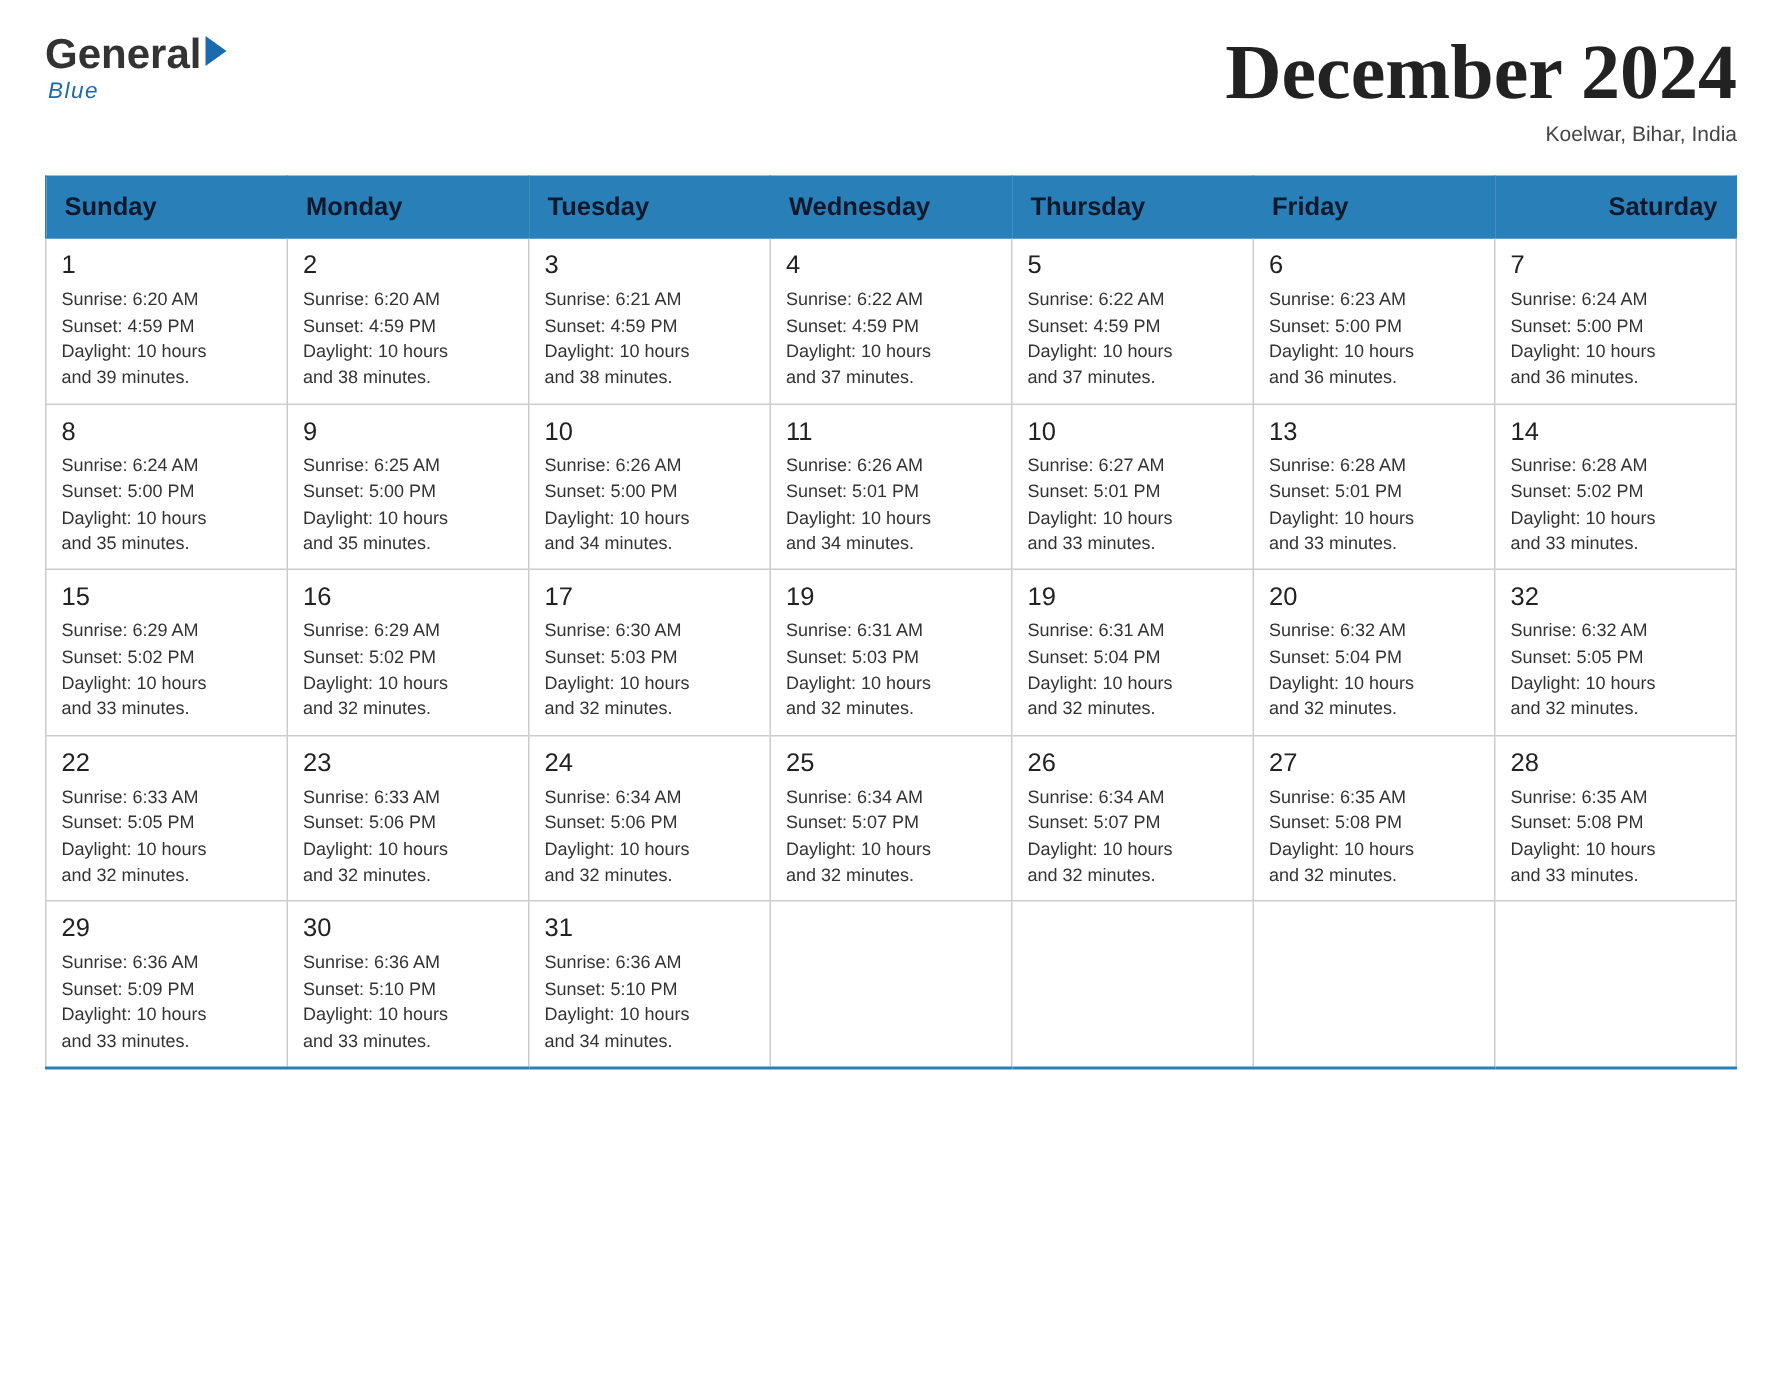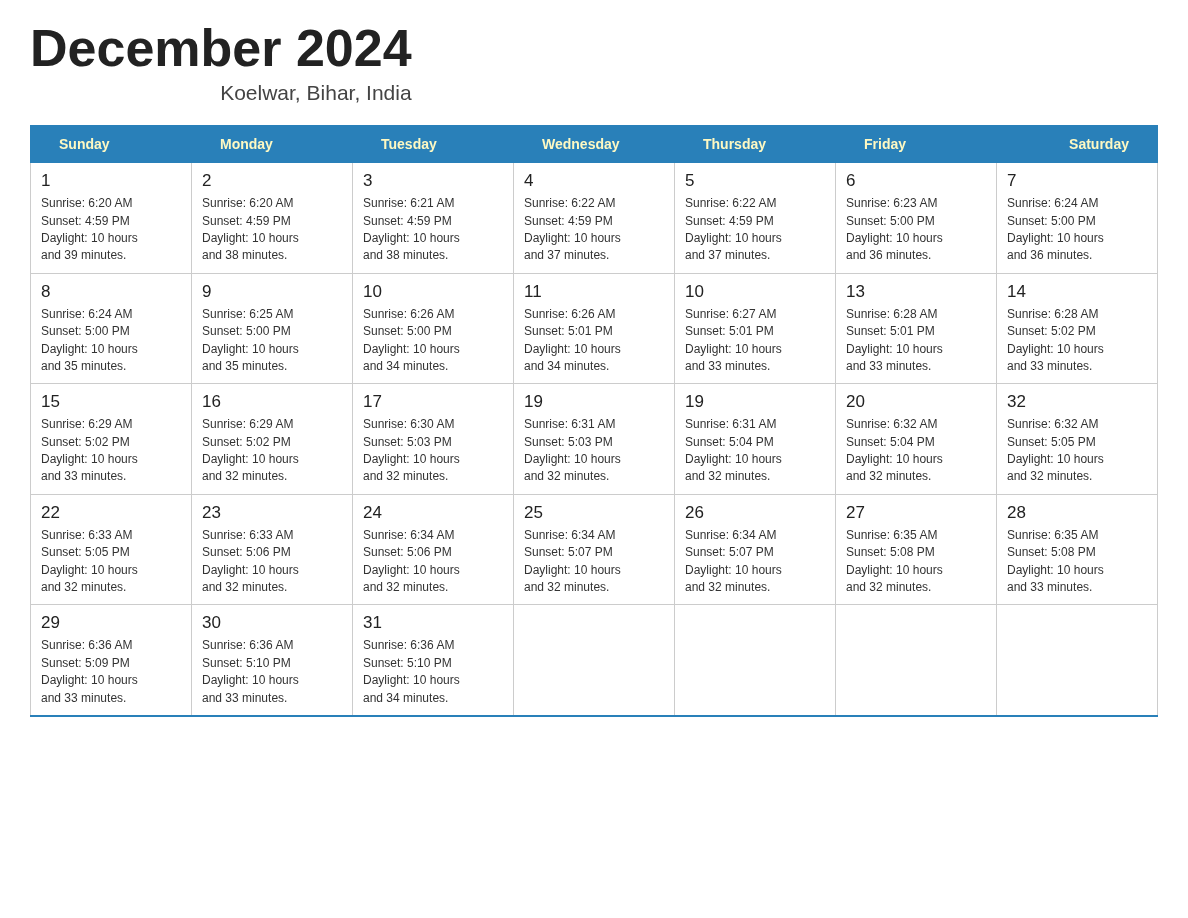--- a/index.html
+++ b/index.html
@@ -47,36 +47,37 @@
       font-style: italic;
     }
     .title-area {
       text-align: right;
     }
     .month-title {
       font-size: 52px;
       font-weight: bold;
       color: #222;
       line-height: 1.1;
+      font-family: Liberation Serif, serif;
     }
     .location {
-      font-size: 21px;
+      font-size: 14px;
       color: #444;
       margin-top: 4px;
     }
     .calendar {
       width: 100%;
       border-collapse: collapse;
     }
     .calendar thead tr th {
       background: #2980b9;
-      color: #fef9c3;
-      font-size: 14px;
+      color: #0f172a;
+      font-size: 17px;
       font-weight: 600;
-      padding: 10px 28px;
+      padding: 10px 12px;
       text-align: left;
       border: 1px solid #2980b9;
     }
     .calendar tbody tr td {
       border: 1px solid #ccc;
       vertical-align: top;
       padding: 8px 10px;
       font-size: 13px;
       color: #333;
       width: calc(100% / 7);
@@ -105,20 +106,29 @@
     }
     tbody tr:nth-child(odd) {
     }
     .header-row th:first-child { border-left: 1px solid #2980b9; }
     .header-row th:last-child { border-right: 1px solid #2980b9; text-align: right; }
   </style>
 </head>
 <body>
 
 <div class="header">
+  <div class="logo">
+    <div class="logo-text">
+      <span class="logo-general">General</span>
+      <span class="logo-triangle"></span>
+    </div>
+    <div>
+      <span class="logo-underline">Blue</span>
+    </div>
+  </div>
   <div class="title-area">
     <div class="month-title">December 2024</div>
     <div class="location">Koelwar, Bihar, India</div>
   </div>
 </div>
 
 <table class="calendar">
   <thead>
     <tr class="header-row">
     <th>Sunday</th>

